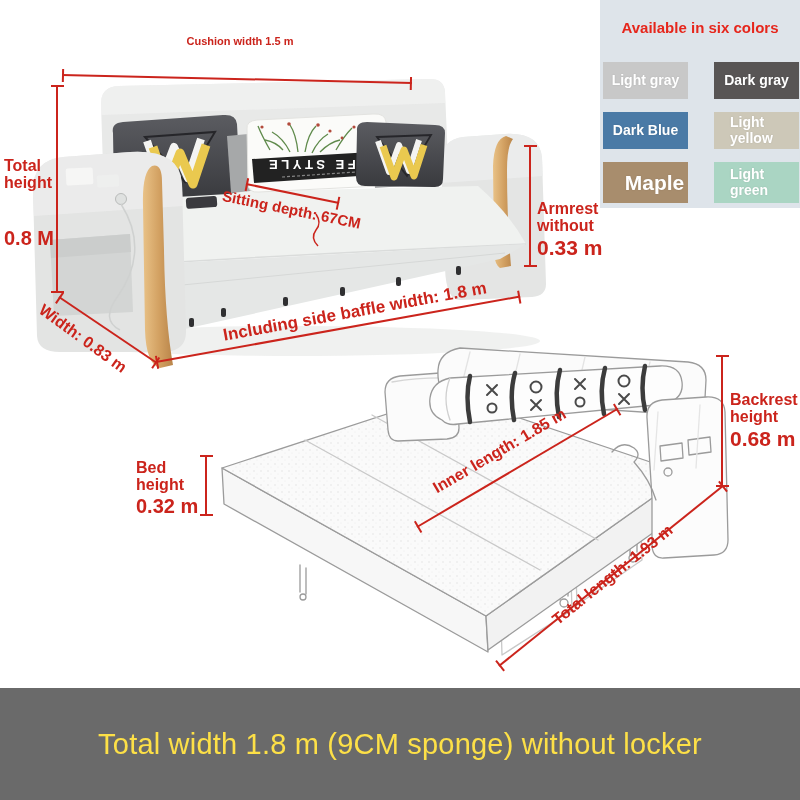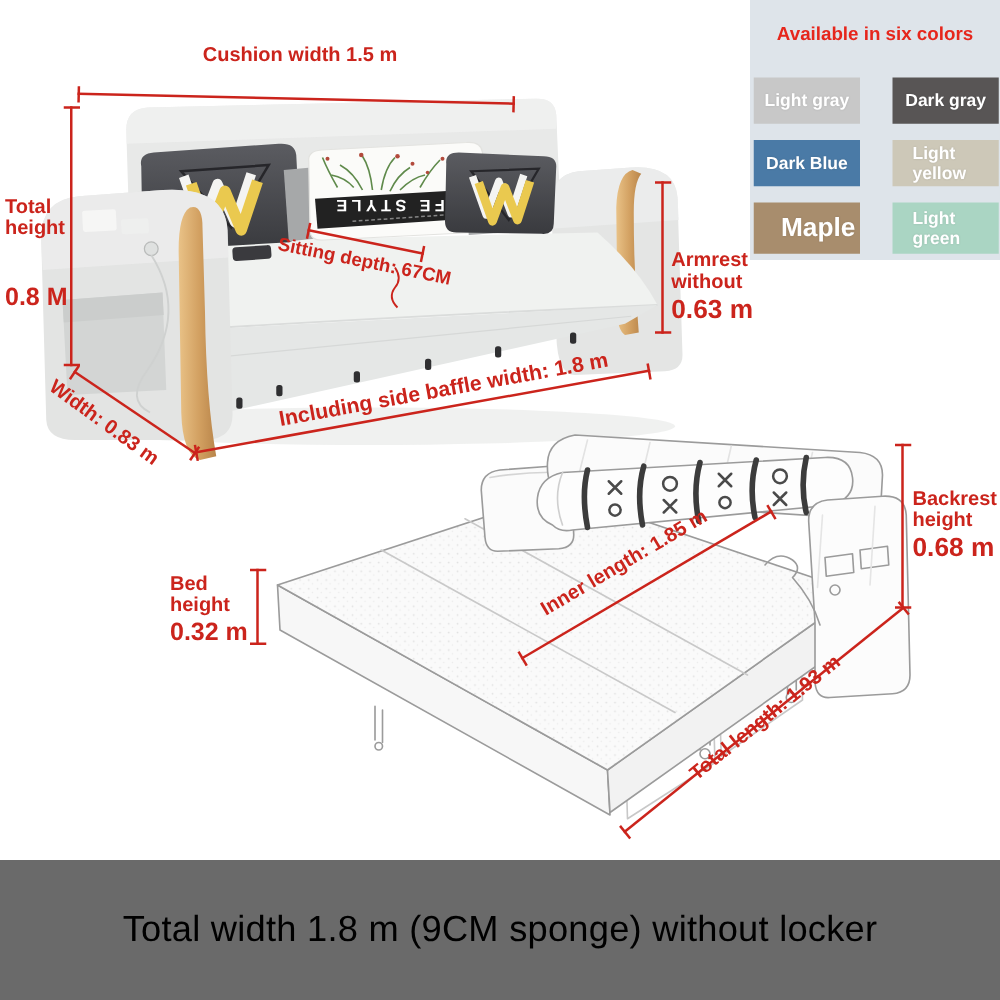--- a/index.html
+++ b/index.html
@@ -13,21 +13,21 @@
   .vblock .lbl{display:block;font-size:16px;}
   .vblock .val{display:block;font-size:21px;margin-top:2px;white-space:nowrap;}
   .dim{position:absolute;background:var(--red);}
   .dim.h{height:2px;transform-origin:left center;}
   .dim.h::before,.dim.h::after{content:"";position:absolute;width:2px;height:13px;top:-5.5px;background:inherit;}
   .dim.h::before{left:0}.dim.h::after{right:0}
   .dim.v{width:2px;}
   .dim.v::before,.dim.v::after{content:"";position:absolute;height:2px;width:13px;left:-5.5px;background:inherit;}
   .dim.v::before{top:0}.dim.v::after{bottom:0}
 
-  #cushion-label{left:140px;top:36px;width:200px;text-align:center;font-size:16px;}
+  #cushion-label{left:140px;top:36px;width:200px;text-align:center;font-size:11px;}
   #total-height-block{left:4px;top:157px;width:58px;}
   #total-height-block .val{font-size:20px;margin-top:36px;}
   #sitting-label{left:224px;top:188px;width:190px;font-size:15px;transform:rotate(11.5deg);transform-origin:left top;}
   #armrest-block{left:537px;top:200px;width:76px;}
   #width-label{left:46px;top:301px;width:150px;font-size:16px;transform:rotate(36deg);transform-origin:left top;}
   #baffle-label{left:200px;top:303px;width:310px;text-align:center;font-size:17px;transform:rotate(-10.3deg);}
   #bed-height-block{left:136px;top:459px;width:58px;}
   #bed-height-block .val{font-size:20px;}
   #inner-label{left:407px;top:442px;width:185px;text-align:center;font-size:16px;transform:rotate(-30.5deg);}
   #total-length-label{left:520px;top:566px;width:185px;text-align:center;font-size:16px;transform:rotate(-38.8deg);}
@@ -52,21 +52,21 @@
           font-size:14px;font-weight:bold;text-align:center;line-height:1.1;
           text-shadow:0 0 2px rgba(0,0,0,0.12);}
   .swatch.tall{height:41px;}
   .swatch.wrap{justify-content:flex-start;padding-left:16px;box-sizing:border-box;text-align:left;}
   .swatch.wrap span{display:block;width:52px;}
   .swatch.big{font-size:21px;}
 
   
   .caption-bar{position:absolute;left:0;top:688px;width:800px;height:112px;background:#6a6a6a;
                display:flex;align-items:center;justify-content:center;}
-  .caption-bar span{color:#000000;font-size:29px;letter-spacing:0.2px;}
+  .caption-bar span{color:#fde047;font-size:29px;letter-spacing:0.2px;}
 </style>
 </head>
 <body>
 
 <div class="stage">
 
   <svg class="scene" width="800" height="800" viewBox="0 0 800 800">
     <defs>
       <linearGradient id="wood" x1="0" y1="0" x2="1" y2="0">
         <stop offset="0" stop-color="#e9c287"></stop>
@@ -236,21 +236,21 @@
 
   <div class="ann vblock" id="total-height-block">
     <span class="lbl">Total height</span>
     <span class="val">0.8 M</span>
   </div>
 
   <div class="ann" id="sitting-label">Sitting depth: 67CM</div>
 
   <div class="ann vblock" id="armrest-block">
     <span class="lbl">Armrest without</span>
-    <span class="val">0.63 m</span>
+    <span class="val">0.33 m</span>
   </div>
 
   <div class="ann" id="width-label">Width: 0.83 m</div>
   <div class="ann" id="baffle-label">Including side baffle width: 1.8 m</div>
 
   <div class="ann vblock" id="bed-height-block">
     <span class="lbl">Bed height</span>
     <span class="val">0.32 m</span>
   </div>
 

